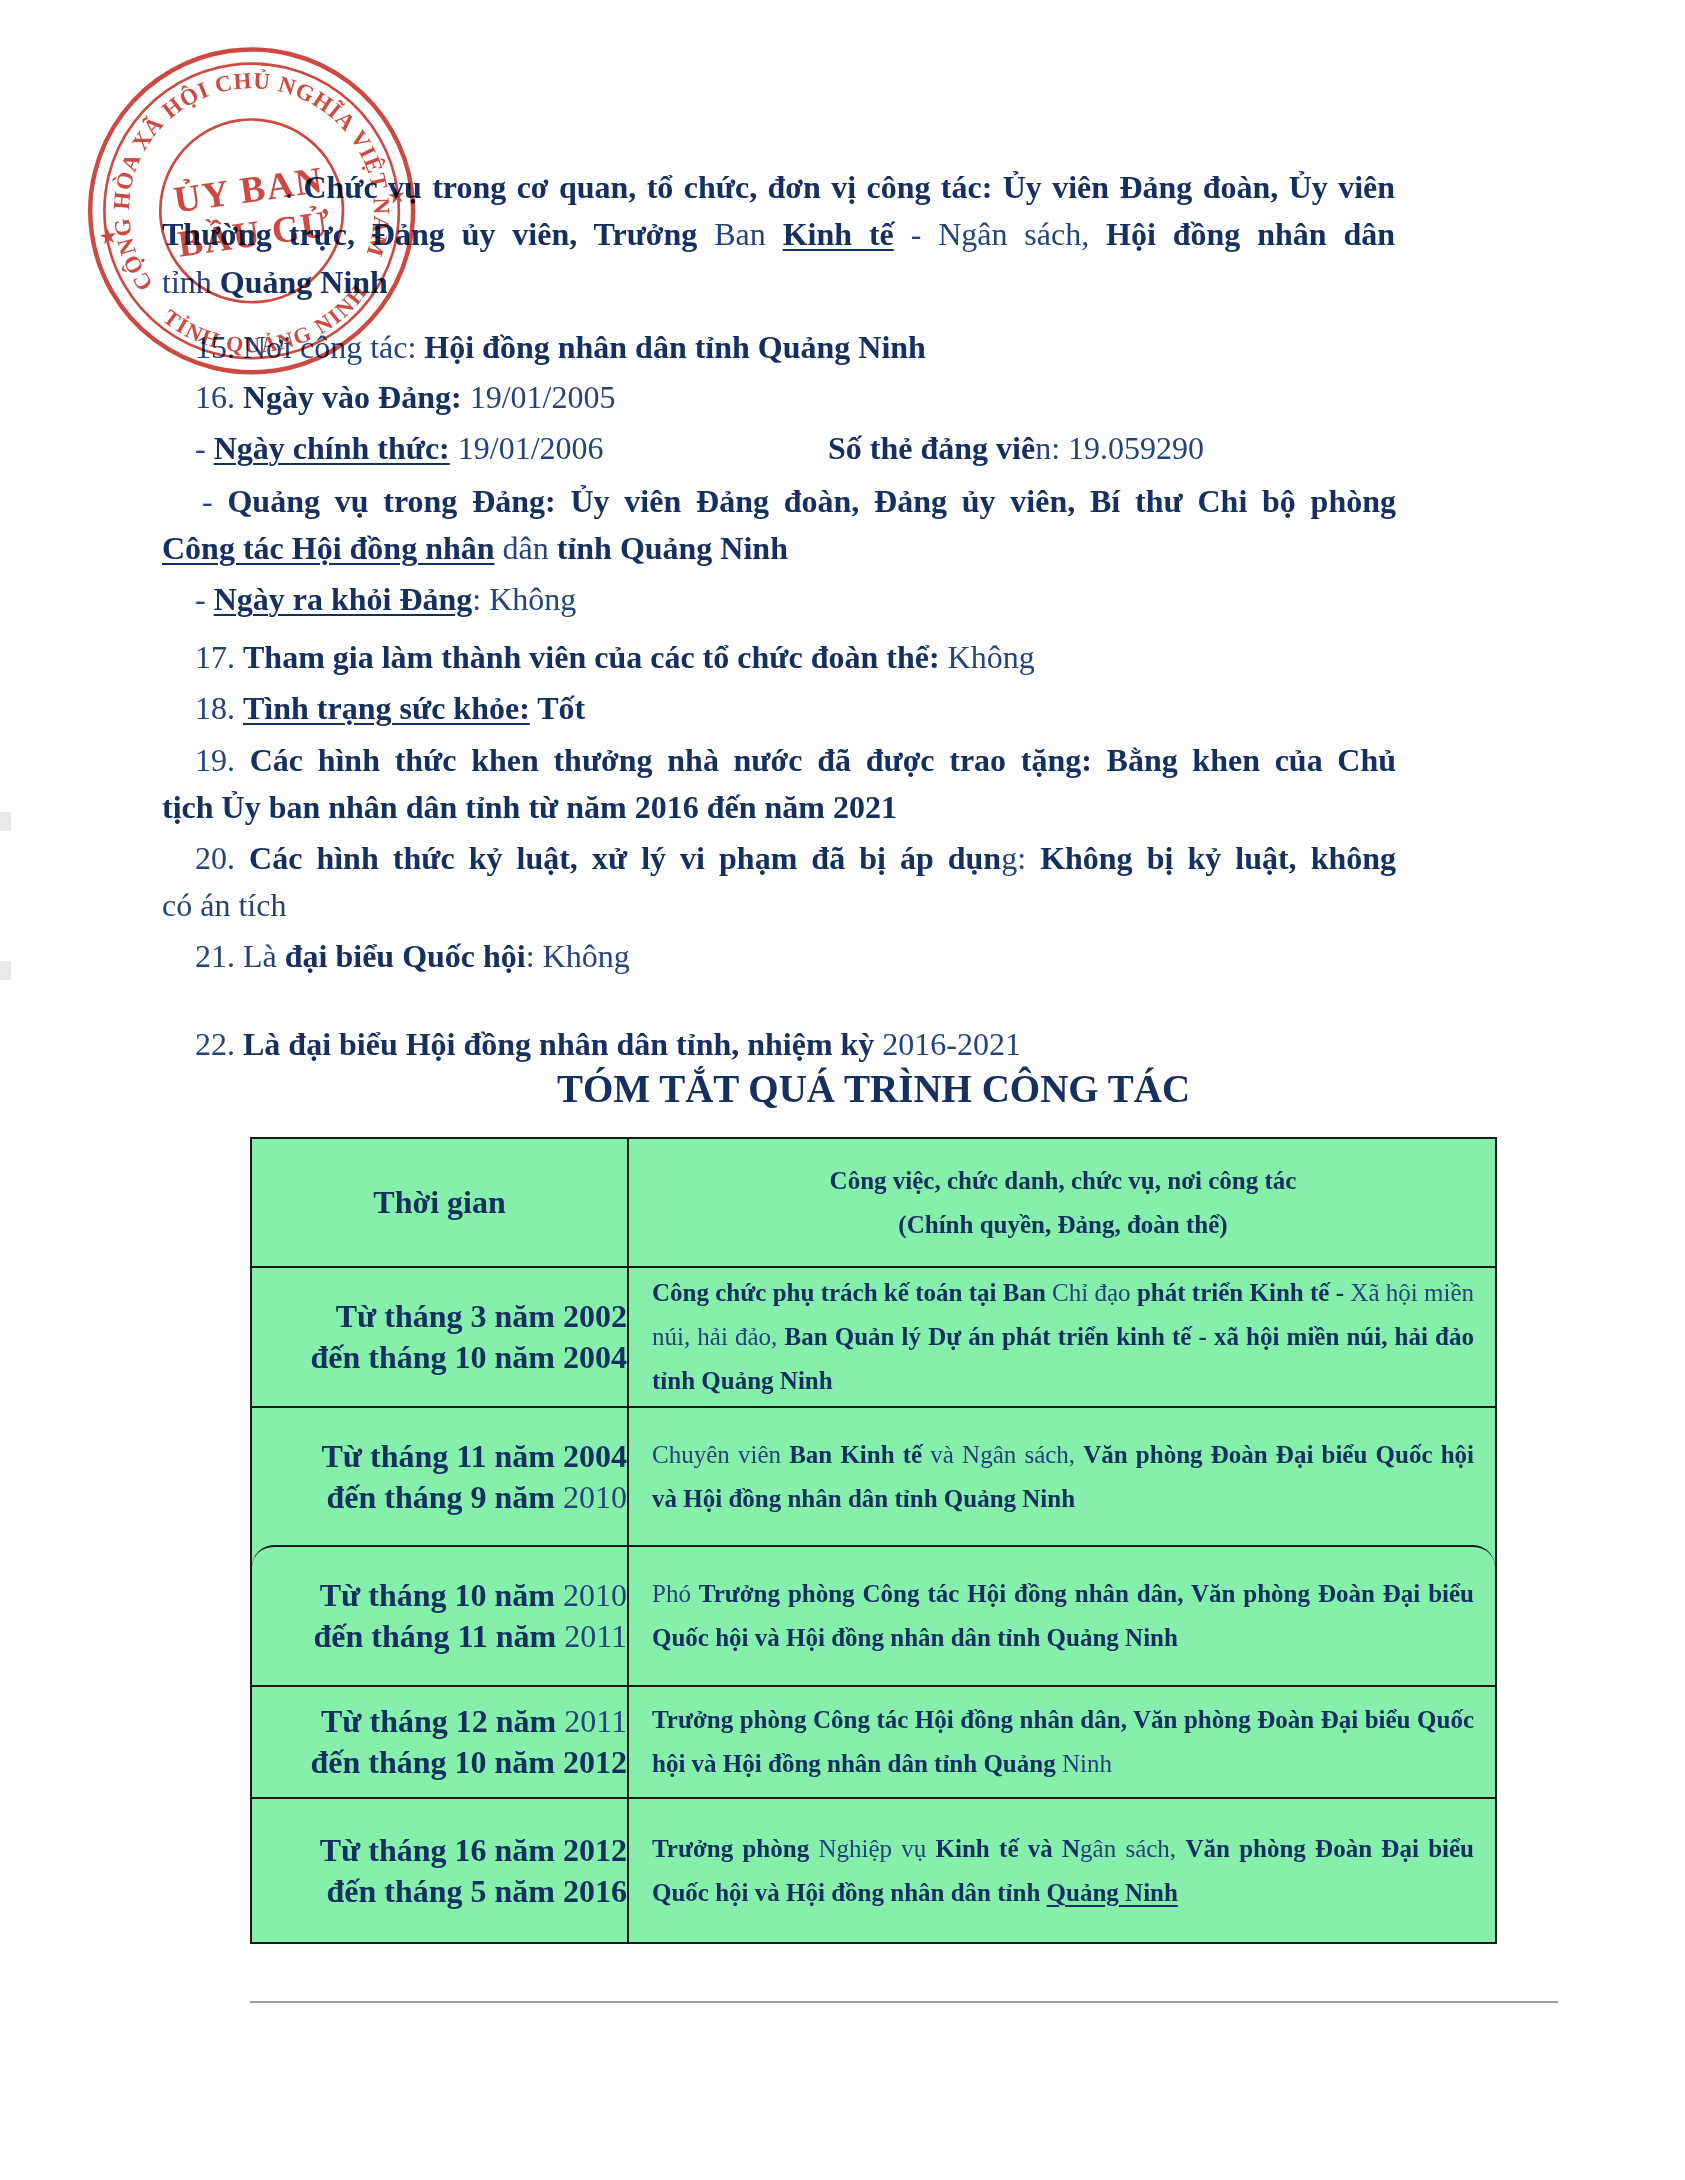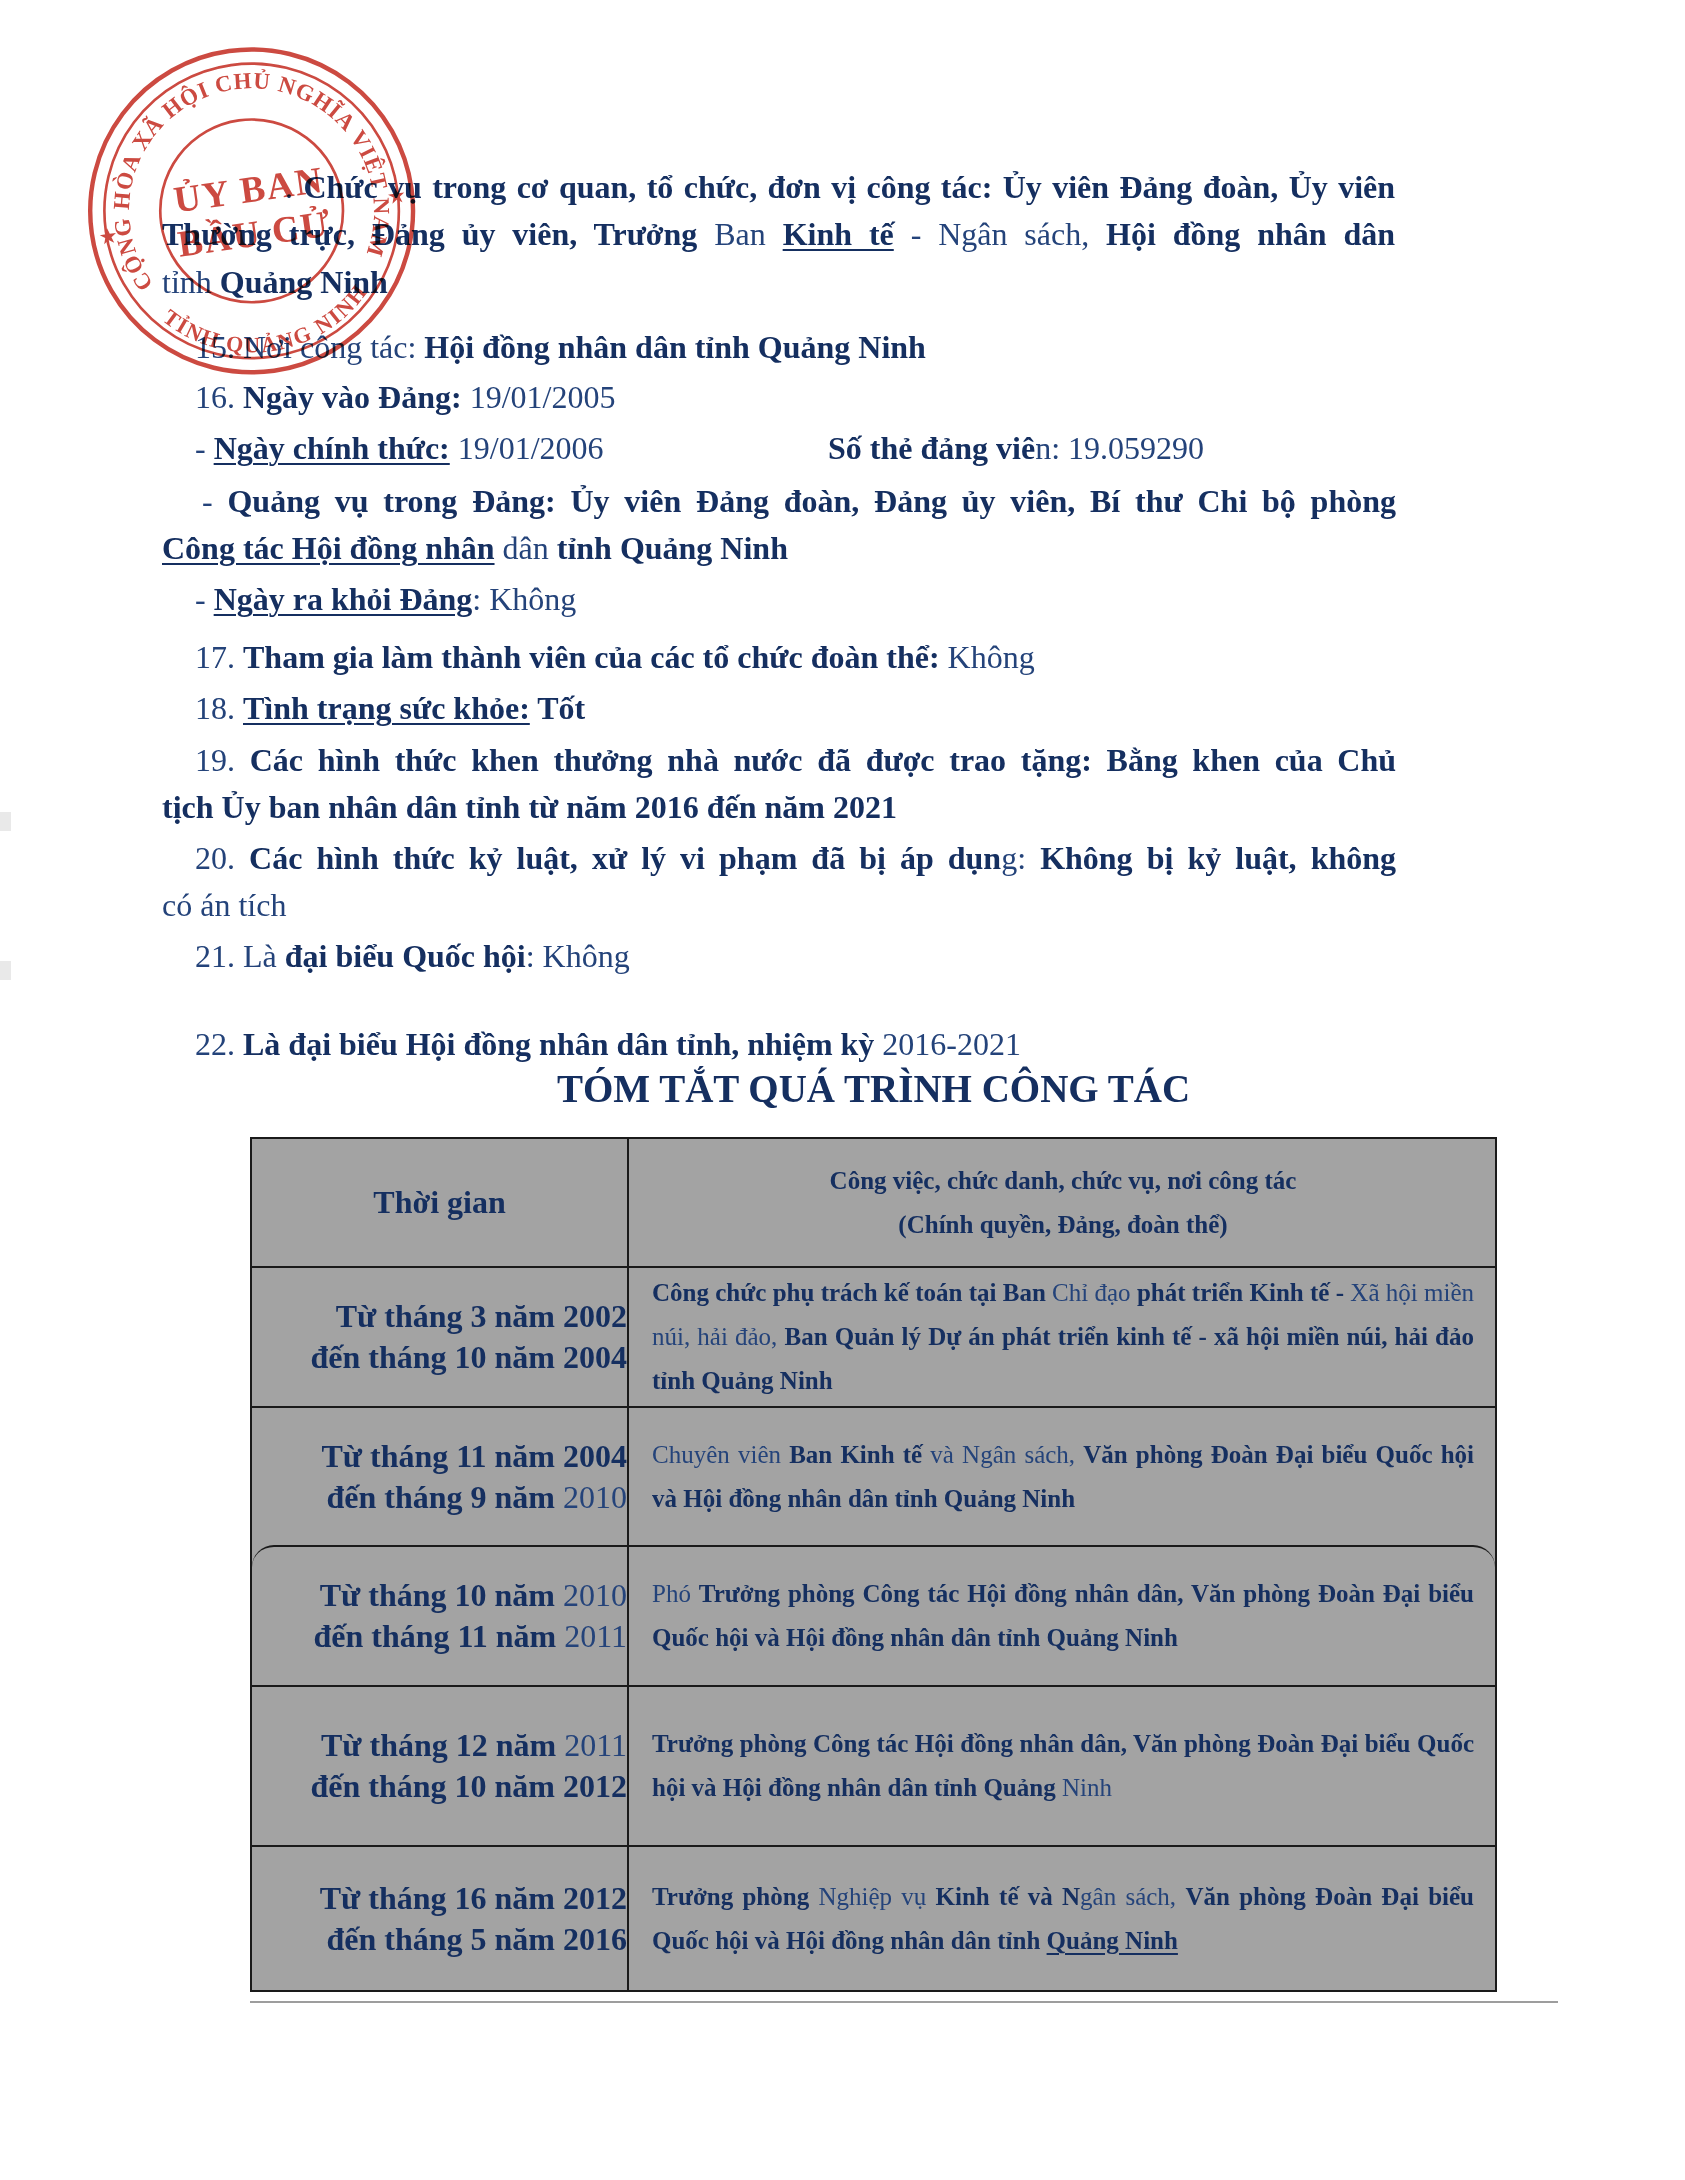--- a/index.html
+++ b/index.html
@@ -32,21 +32,21 @@
     left:250px;top:1066px;width:1247px;
     text-align:center;
     font-size:39px;font-weight:bold;
     color:#152f60;
   }
   
   .wtable{
     position:absolute;
     left:250px;top:1137px;width:1247px;
     border:2.6px solid #1a1a1a;
-    background:#a3a3a3;
+    background:#86efac;
     box-sizing:border-box;
   }
   .trow{display:flex;box-sizing:border-box;}
   .trow + .trow{border-top:2.6px solid #1a1a1a;}
   .tcell{box-sizing:border-box;}
   .cell-time{
     width:377px;flex:0 0 377px;
     border-right:2.6px solid #1a1a1a;
     display:flex;flex-direction:column;
     justify-content:center;align-items:flex-end;
@@ -165,21 +165,21 @@
       </div>
       <div class="trow" style="height: 140px; border-radius: 22px;">
         <div class="tcell cell-time">
           <div><span class="seg-b">Từ tháng 10 năm </span><span class="seg-r">2010</span></div>
           <div><span class="seg-b">đến tháng 11 năm </span><span class="seg-r">2011</span></div>
         </div>
         <div class="tcell cell-work">
           <div><span class="seg-r">Phó </span><span class="seg-b">Trưởng phòng Công tác Hội đồng nhân dân, Văn phòng Đoàn Đại biểu Quốc hội và Hội đồng nhân dân tỉnh Quảng Ninh</span></div>
         </div>
       </div>
-      <div class="trow" style="height: 160px;">
+      <div class="trow" style="height: 112px;">
         <div class="tcell cell-time">
           <div><span class="seg-b">Từ tháng 12 năm </span><span class="seg-r">2011</span></div>
           <div><span class="seg-b">đến tháng 10 năm 2012</span></div>
         </div>
         <div class="tcell cell-work">
           <div><span class="seg-b">Trưởng phòng Công tác Hội đồng nhân dân, Văn phòng Đoàn Đại biểu Quốc hội và Hội đồng nhân dân tỉnh Quảng </span><span class="seg-r">Ninh</span></div>
         </div>
       </div>
       <div class="trow" style="height: 145px;">
         <div class="tcell cell-time">

